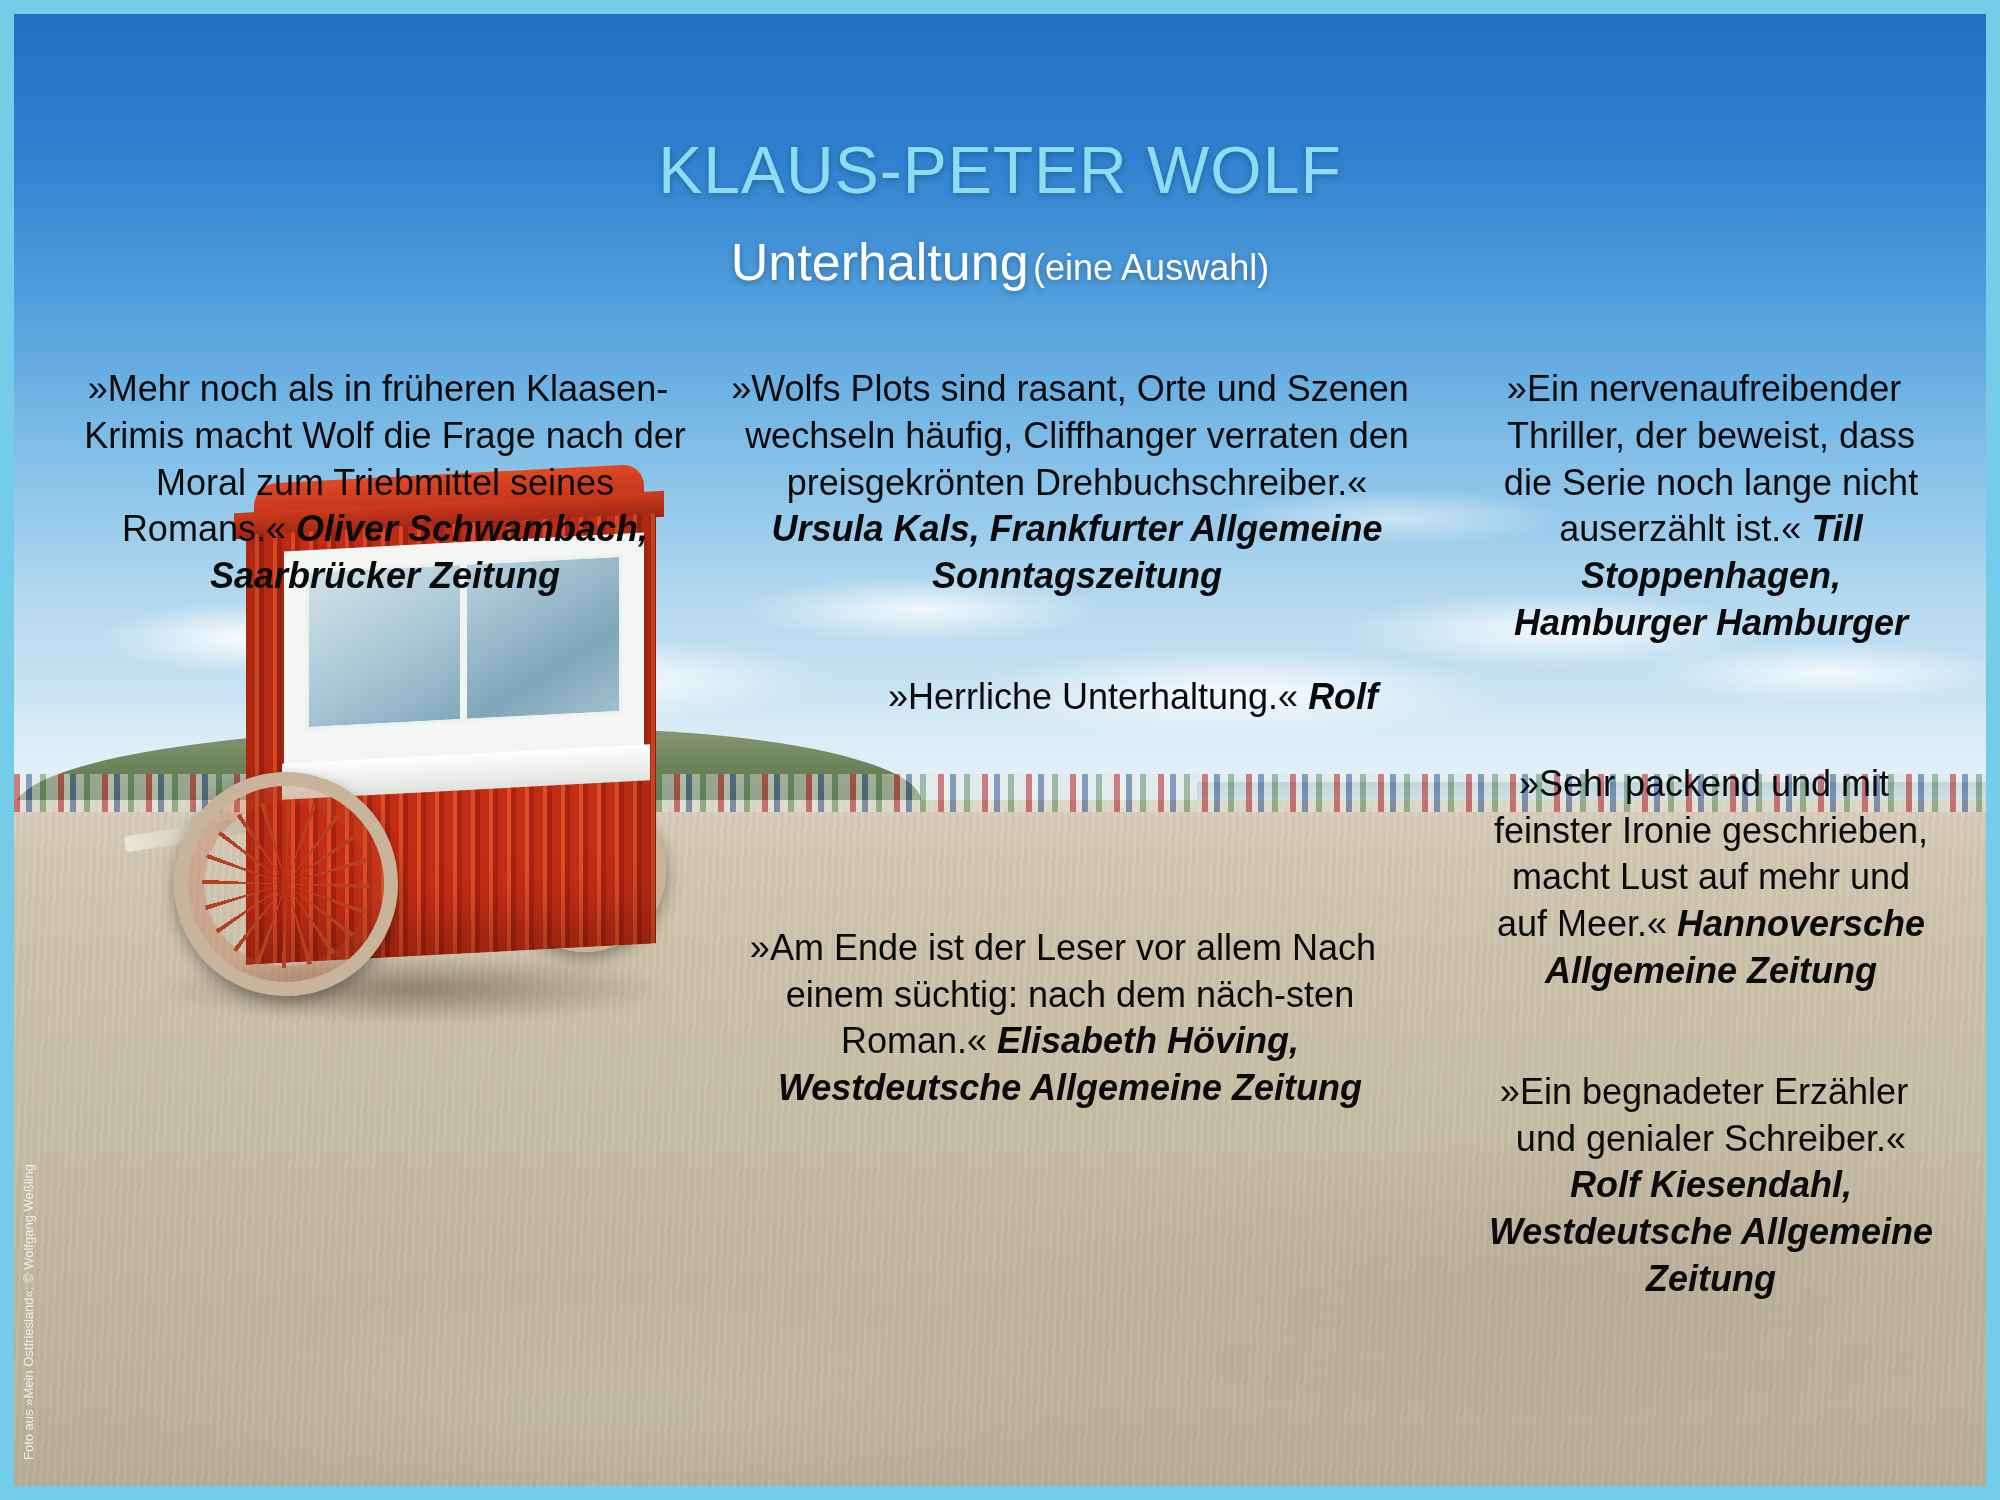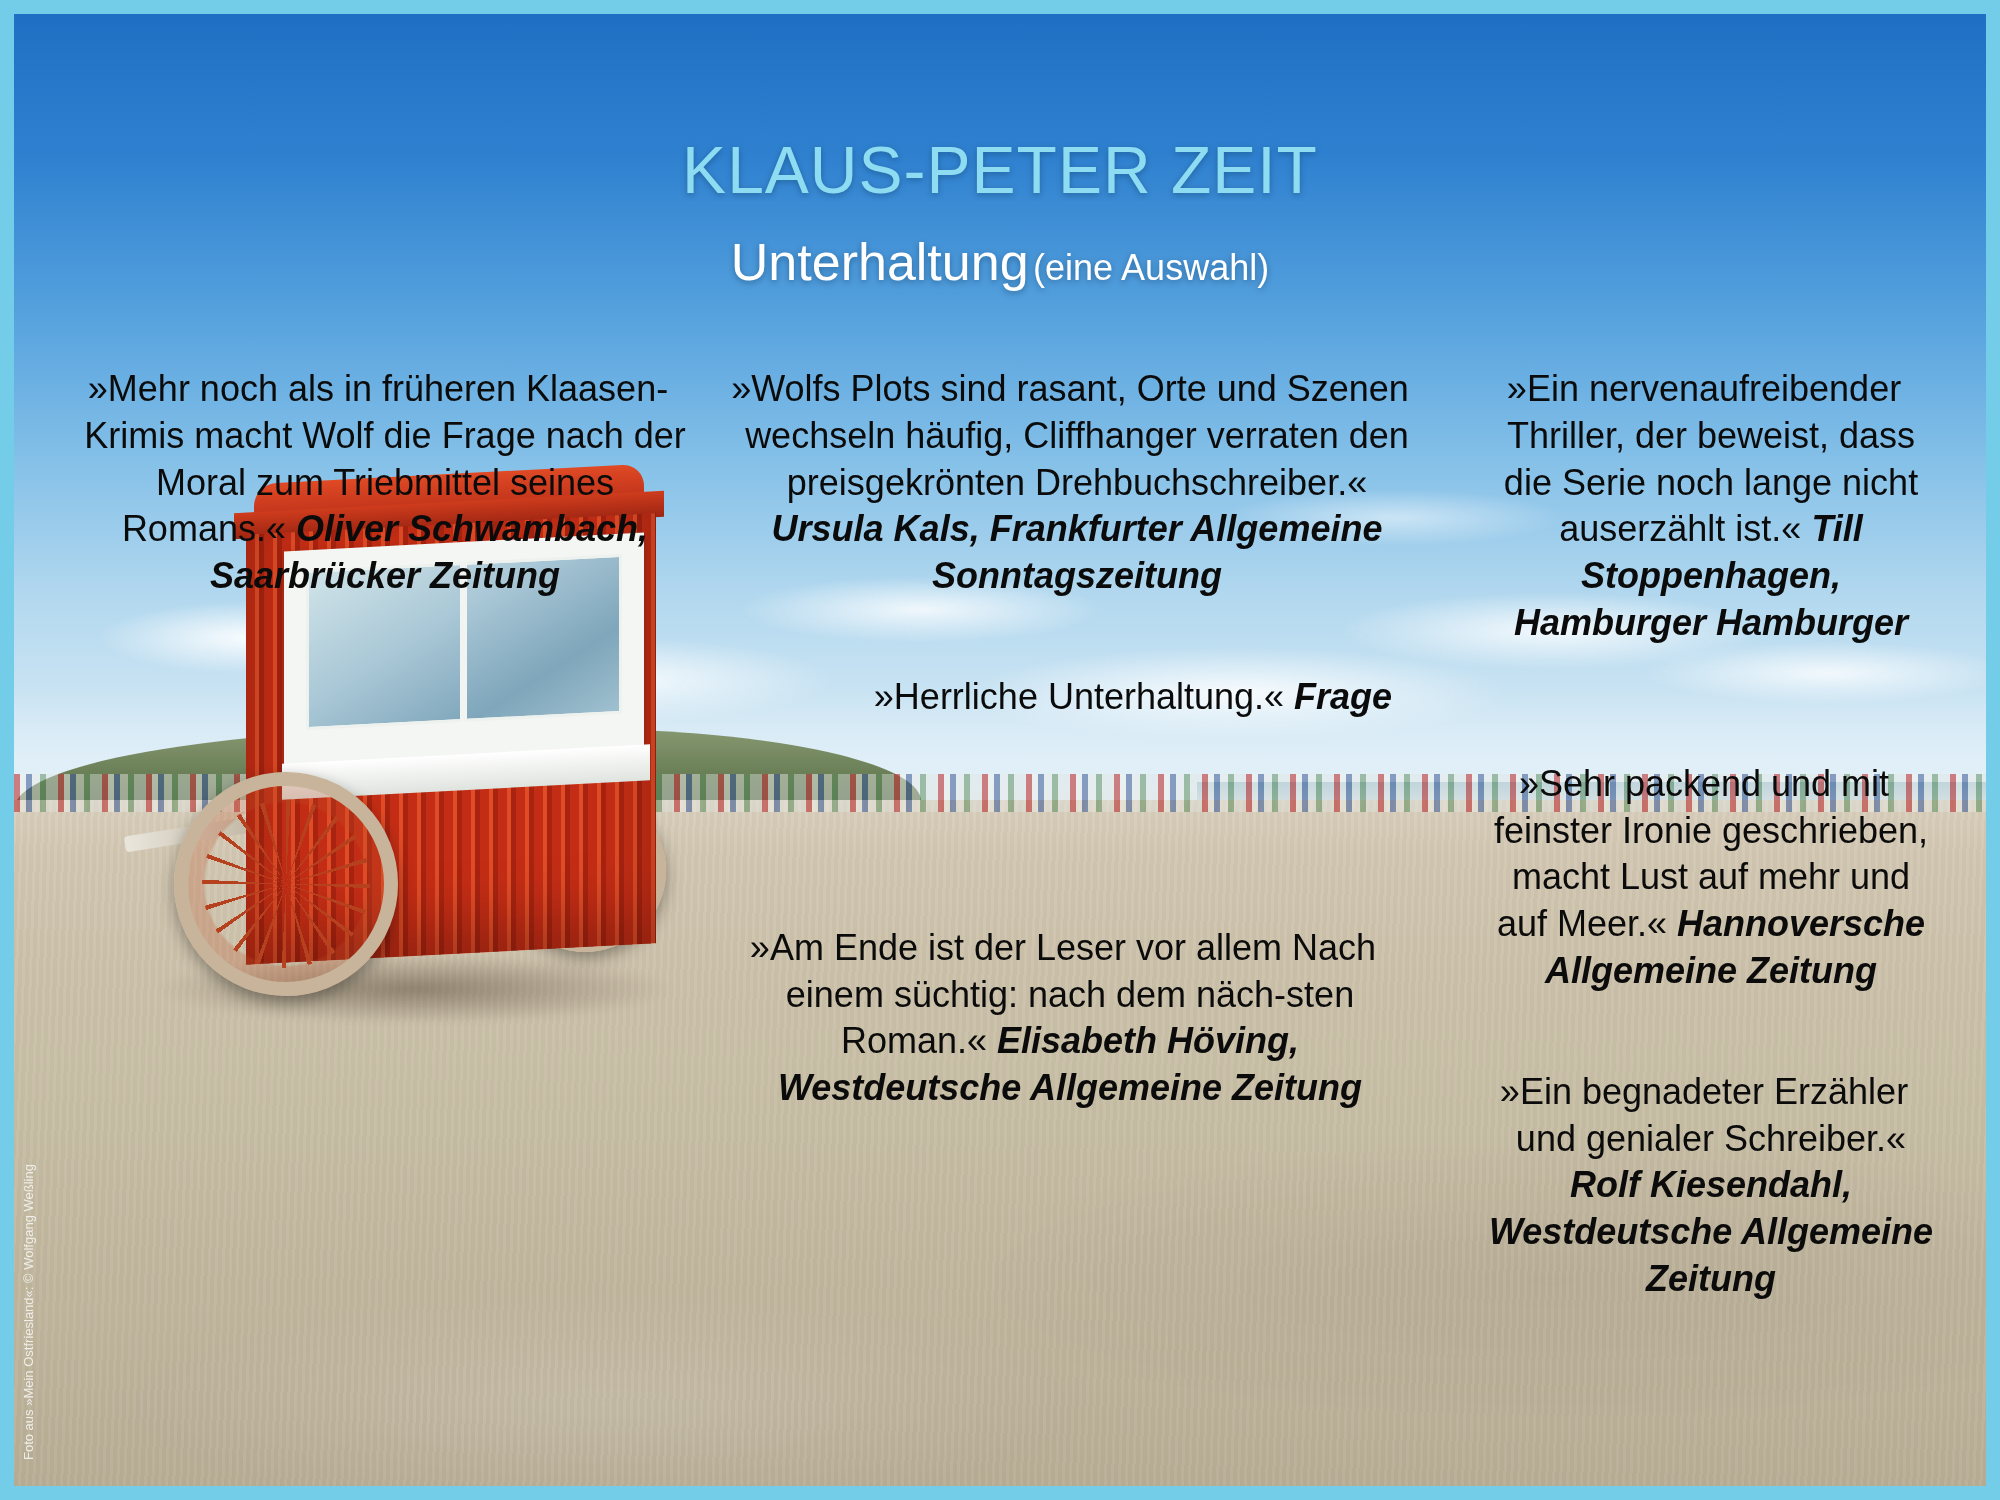--- a/index.html
+++ b/index.html
@@ -319,21 +319,21 @@
       <div class="windowframe"></div>
       <div class="glass"></div>
       <div class="glassdivider"></div>
       <div class="sill"></div>
       <div class="wheel front"></div>
     </div>
   </div>
 
   <div class="content">
 
-    <div class="title">KLAUS-PETER ZEIT</div>
+    <div class="title">KLAUS-PETER WOLF</div>
 
     <div class="subtitle">
       <span class="main">Unterhaltung</span>
       <span class="sub">(eine Auswahl)</span>
     </div>
 
     <div class="col col-left">
       <div class="quote">
         <span>»Mehr noch als in früheren Klaasen-Krimis macht Wolf die Frage nach der Moral zum Triebmittel seines Romans.«</span>
         <span class="src">Oliver Schwambach, Saarbrücker Zeitung</span>
@@ -341,21 +341,21 @@
     </div>
 
     <div class="col col-mid">
       <div class="quote q-mid-1">
         <span>»Wolfs Plots sind rasant, Orte und Szenen wechseln häufig, Cliffhanger verraten den preisgekrönten Drehbuchschreiber.«</span>
         <span class="src">Ursula Kals, Frankfurter Allgemeine Sonntagszeitung</span>
       </div>
       <div class="spacer-40"></div>
       <div class="quote" style="padding-left:140px;">
         <span>»Herrliche Unterhaltung.«</span>
-        <span class="src">Frage</span>
+        <span class="src">Rolf</span>
       </div>
       <div class="spacer-170"></div>
       <div class="quote" style="padding-left:0;">
         <span>»Am Ende ist der Leser vor allem Nach einem süchtig: nach dem näch-sten Roman.«</span>
         <span class="src">Elisabeth Höving, Westdeutsche Allgemeine Zeitung</span>
       </div>
       <div class="spacer-40"></div>
     </div>
 
     <div class="col col-right">

